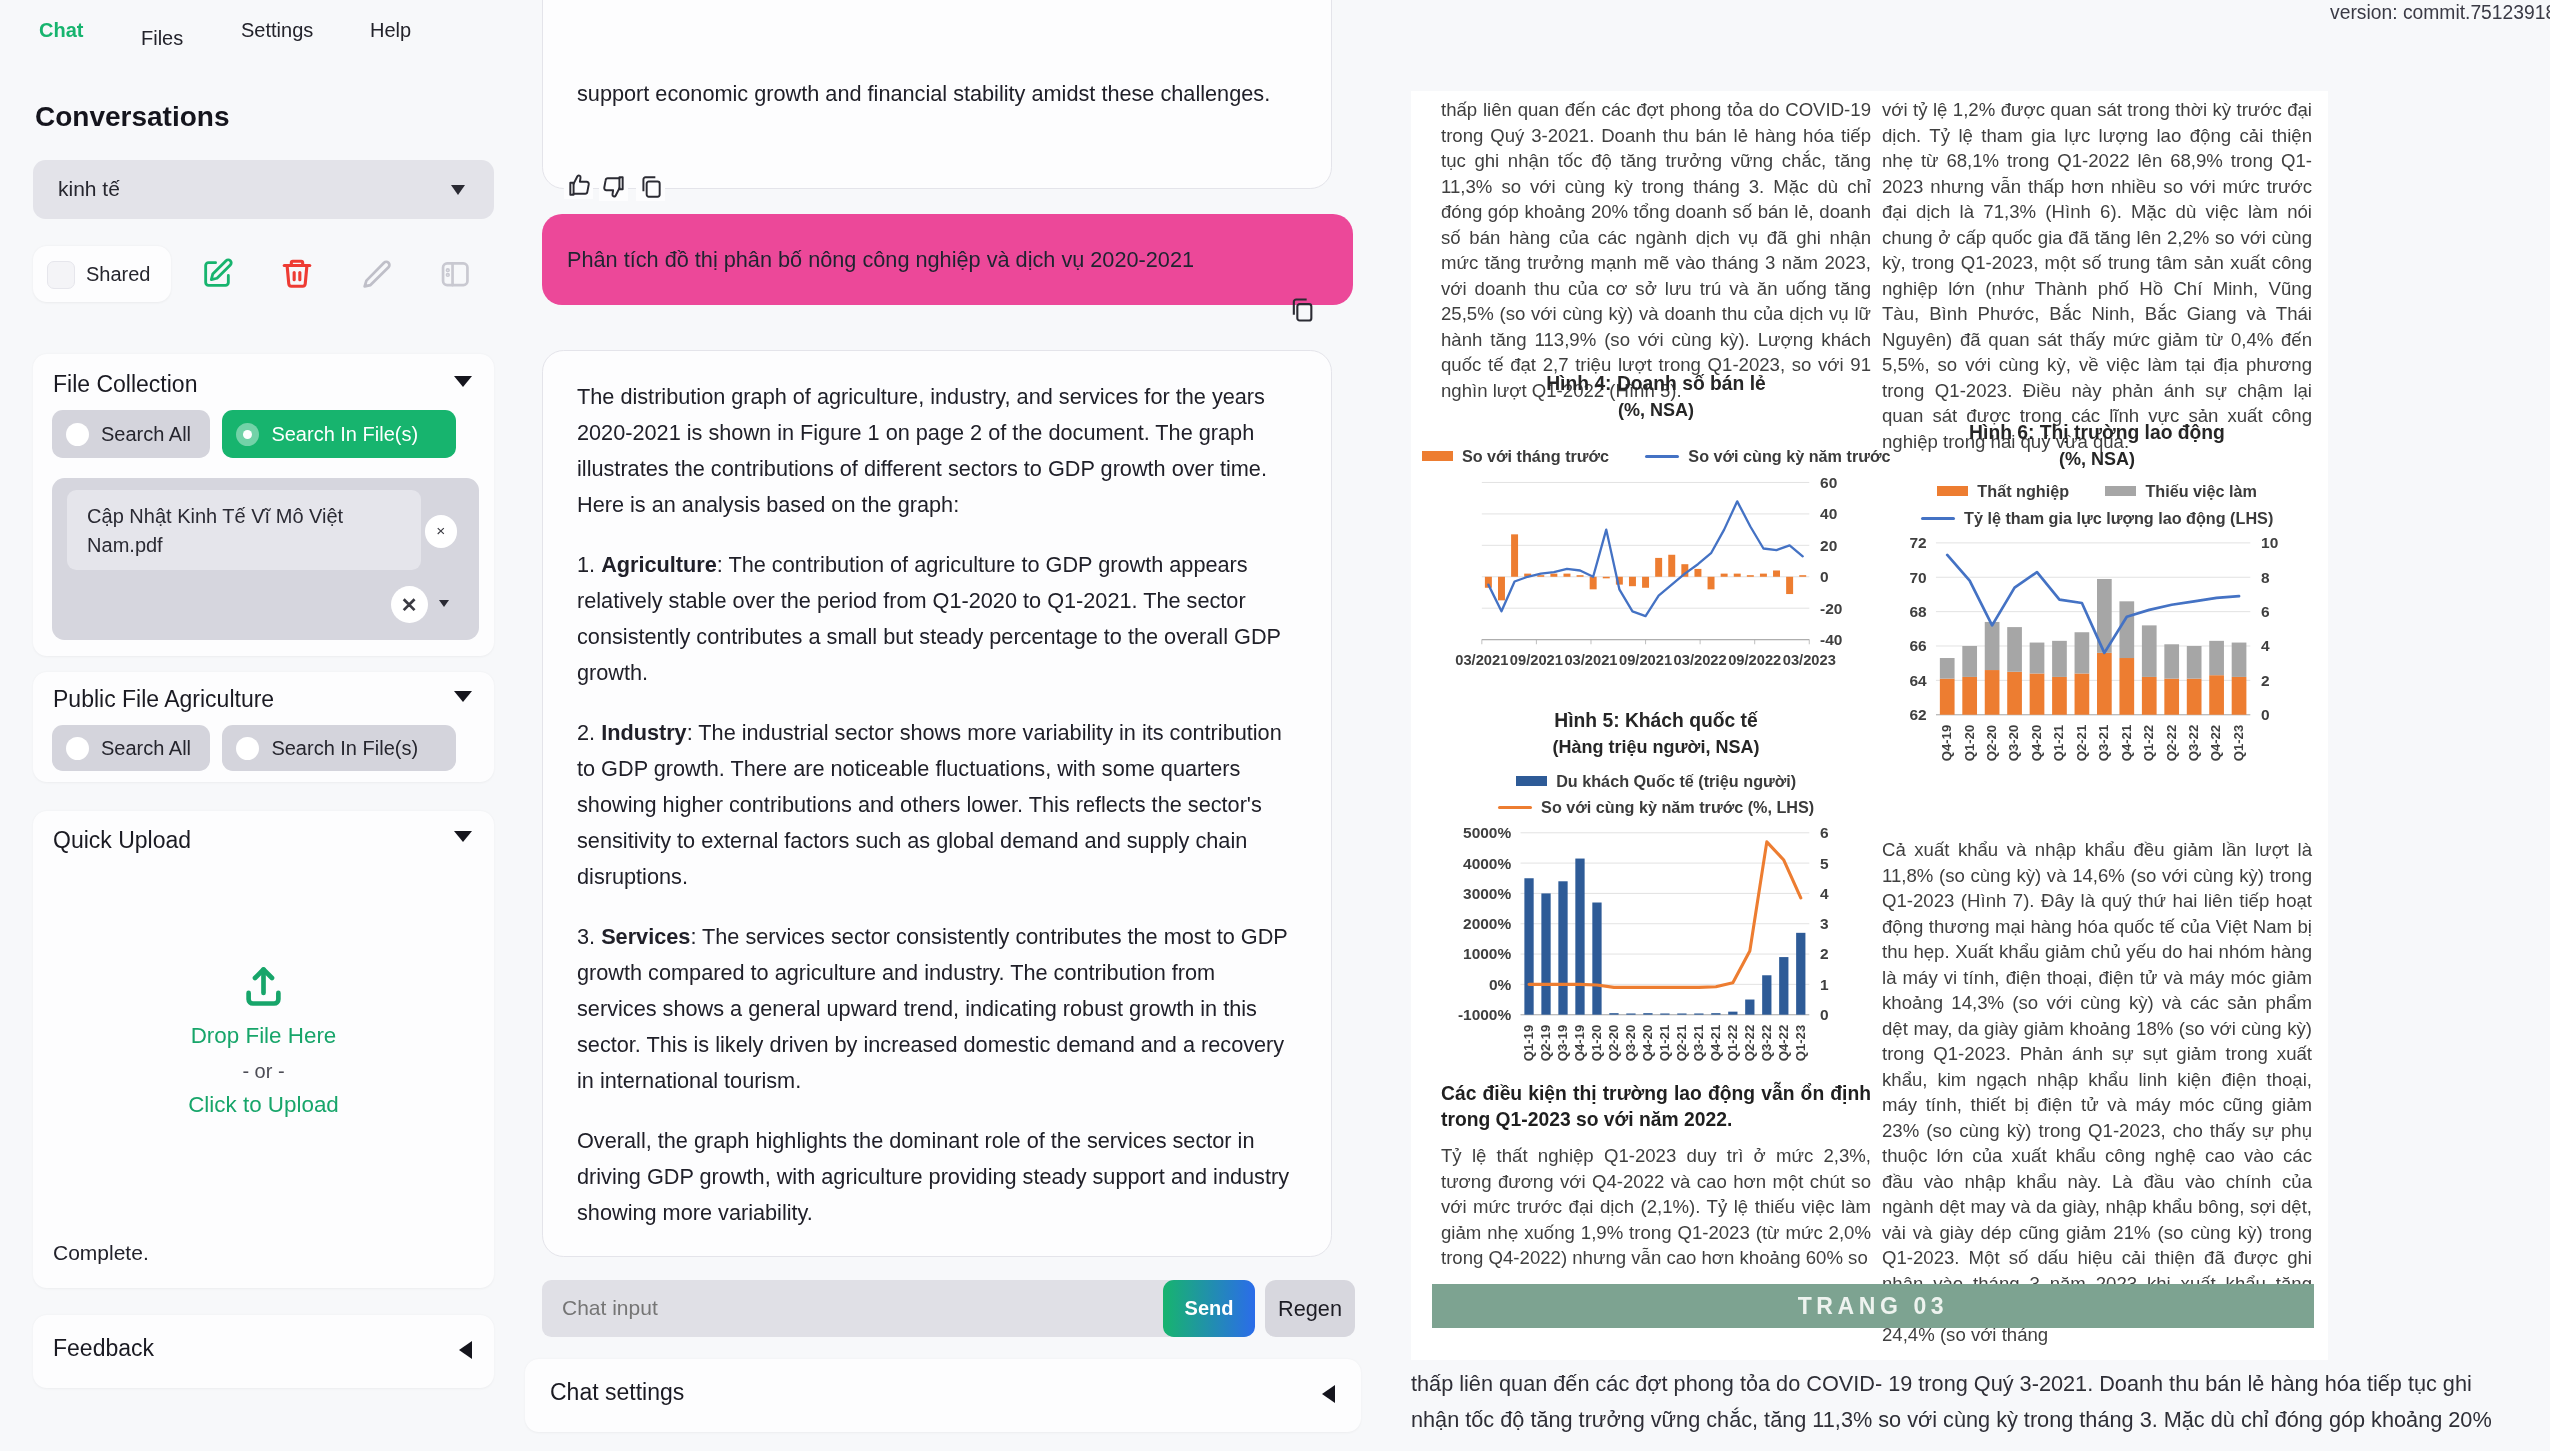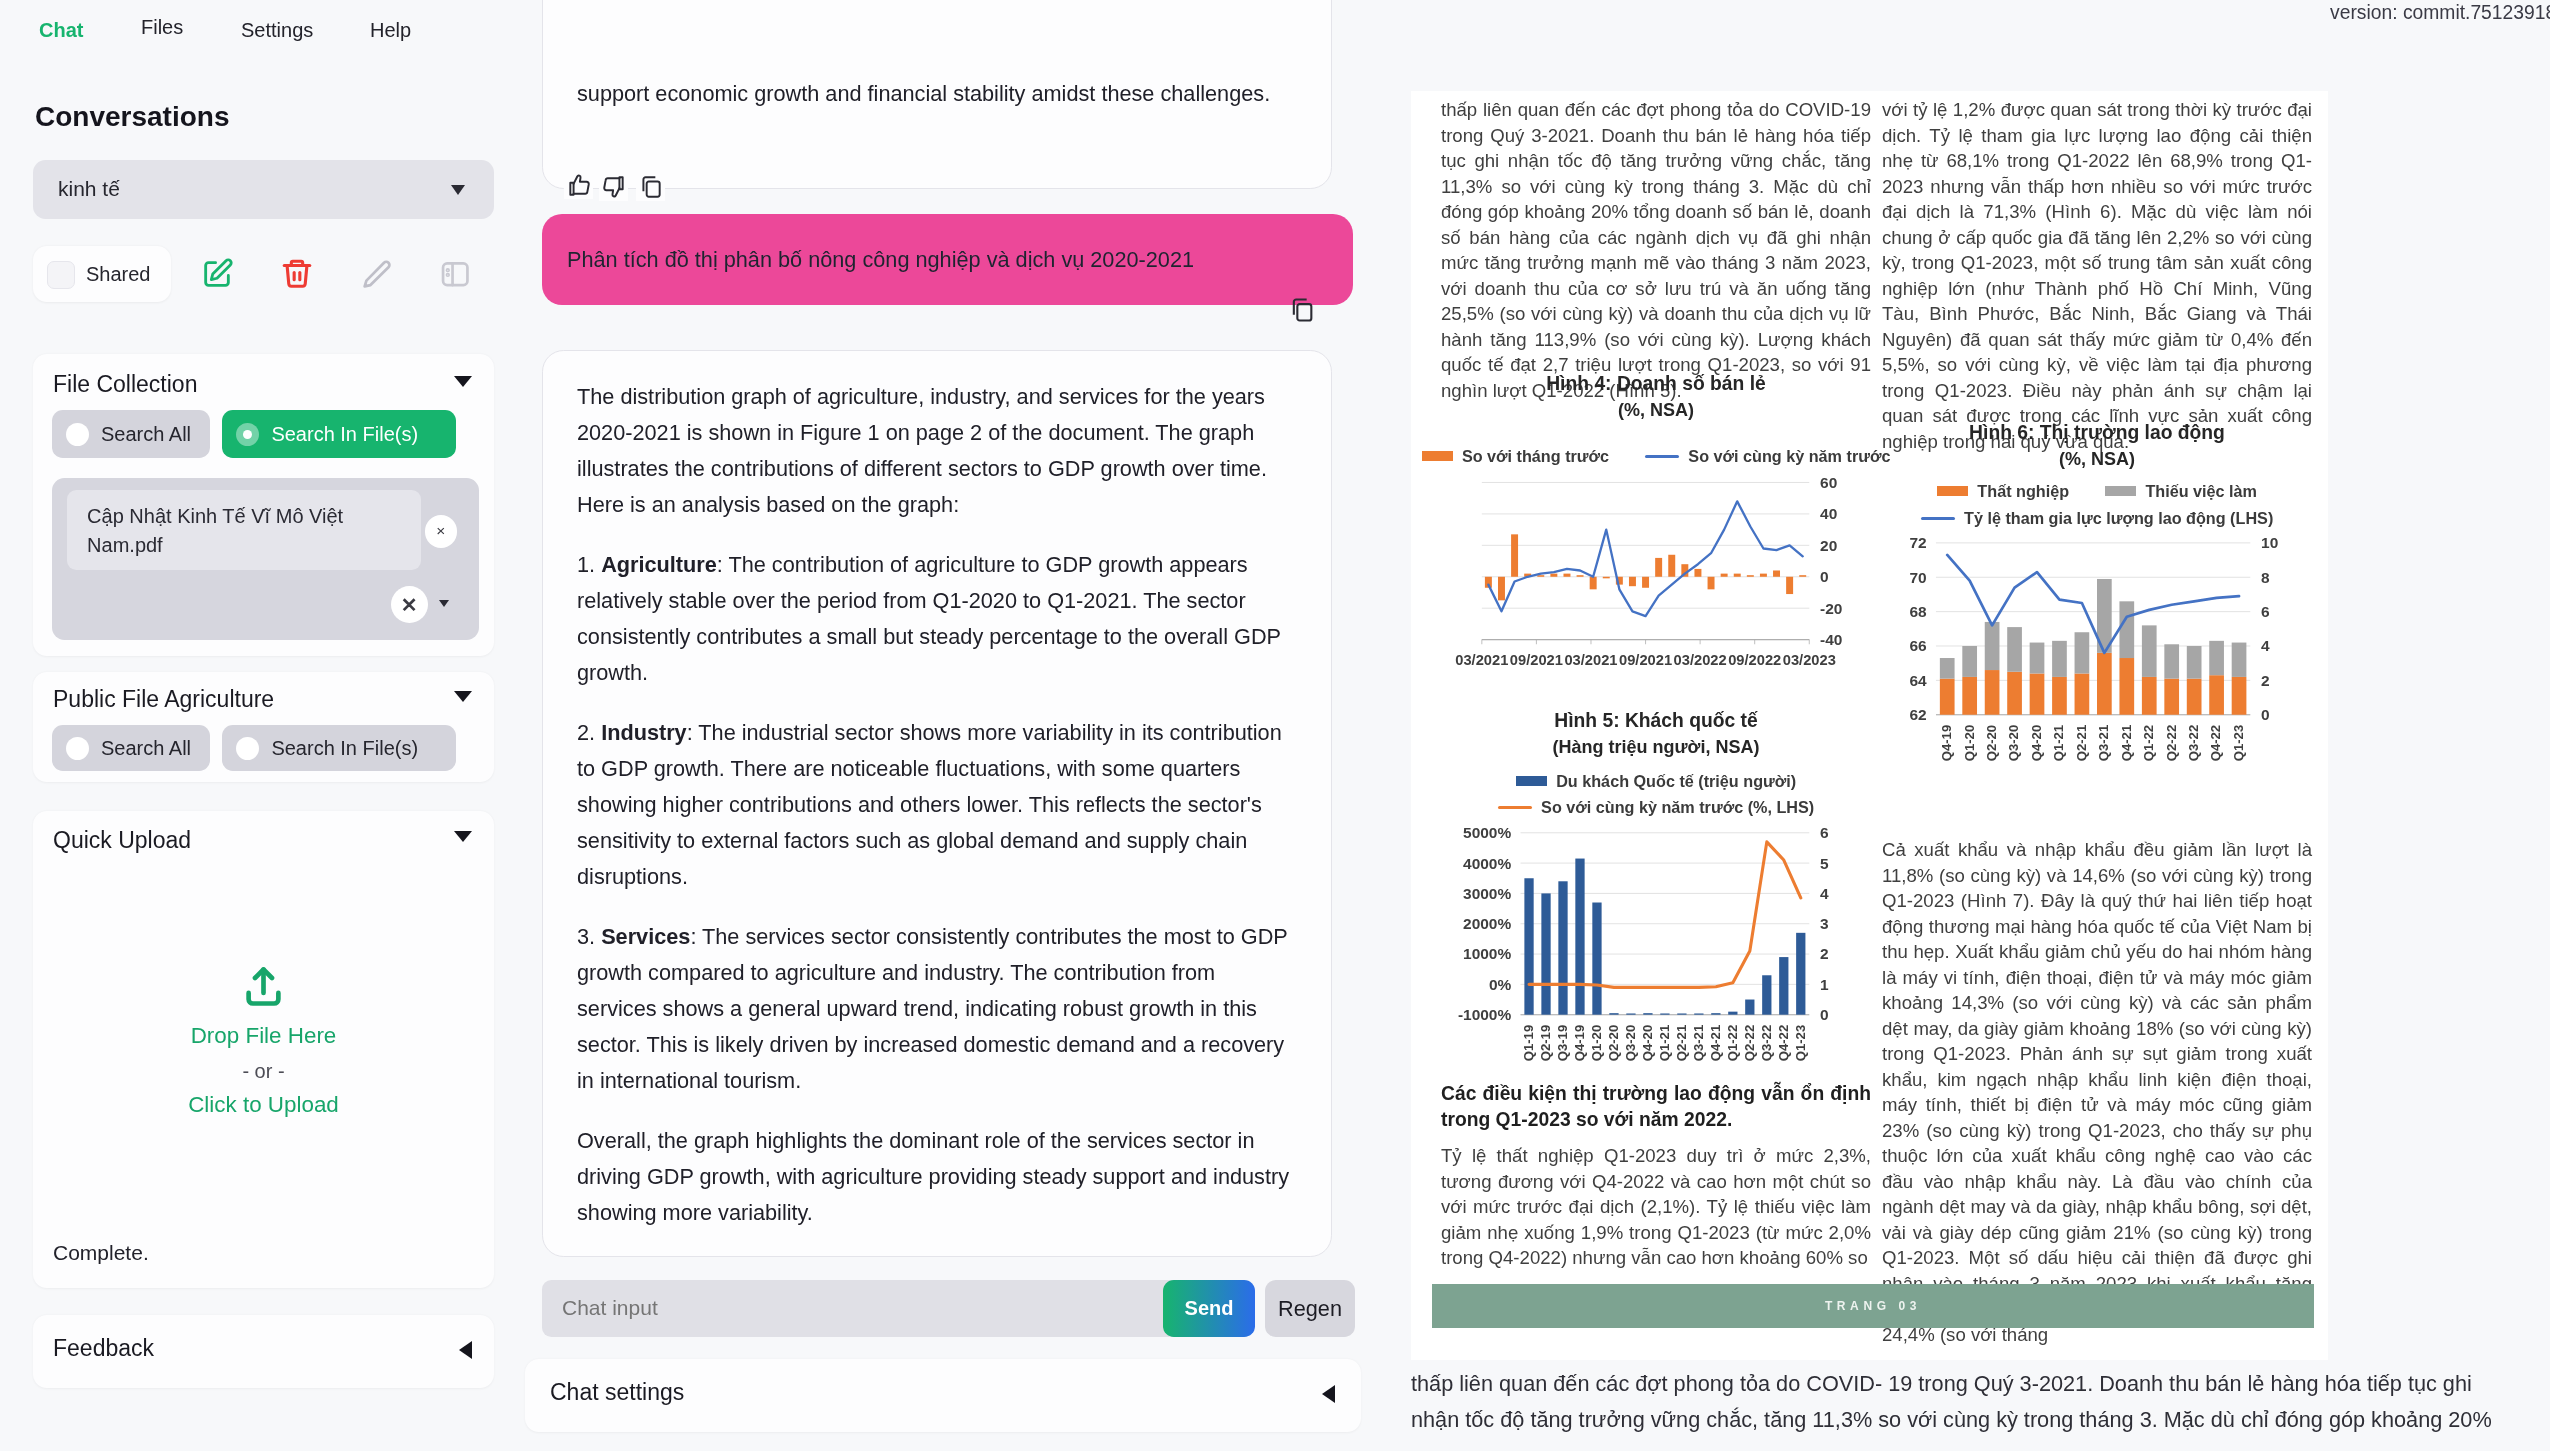--- a/index.html
+++ b/index.html
@@ -28,21 +28,21 @@
   svg{display:block;}
   textarea{resize:none;}
 </style>
 </head>
 <body>
 
 <div id="root">
 
   <div class="abs" style="left:0;top:0;width:2550px;height:50px;">
     <span class="abs" style="left:39px;top:18.6px;font-size:20px;font-weight:bold;color:#17b46e;">Chat</span>
-    <span class="abs" style="left:141px;top:16px;font-size:20px;color:#23232b;">Files</span>
+    <span class="abs" style="left:141px;top:27px;font-size:20px;color:#23232b;">Files</span>
     <span class="abs" style="left:241px;top:18.6px;font-size:20px;color:#23232b;">Settings</span>
     <span class="abs" style="left:370px;top:18.6px;font-size:20px;color:#23232b;">Help</span>
     <span class="abs" style="right:-6.2px;top:1.5px;font-size:19.3px;color:#3a3a45;white-space:nowrap;">version: commit.75123918</span>
   </div>
 
   <div class="abs" style="left:0;top:0;width:511px;height:1452px;">
     <div class="abs" style="left:35px;top:101px;font-size:28px;font-weight:bold;color:#15151d;">Conversations</div>
 
     <div class="abs" style="left:33px;top:160px;width:461px;height:59px;background:#e3e3e9;border-radius:12.4px;">
       <span class="abs" style="left:25px;top:17px;font-size:21px;color:#26262e;">kinh tế</span>
@@ -446,21 +446,21 @@
             <text x="371.5" y="245" text-anchor="end" class="rot" transform="rotate(-90 371.5 245)">Q2-22</text>
             <text x="400.5" y="245" text-anchor="end" class="rot" transform="rotate(-90 400.5 245)">Q3-22</text>
             <text x="429.5" y="245" text-anchor="end" class="rot" transform="rotate(-90 429.5 245)">Q4-22</text>
             <text x="458.5" y="245" text-anchor="end" class="rot" transform="rotate(-90 458.5 245)">Q1-23</text>
           </svg>
       </div>
 
       <div class="abs pdf-text" style="left:471px;top:746px;width:430px;">Cả xuất khẩu và nhập khẩu đều giảm lần lượt là 11,8% (so cùng kỳ) và 14,6% (so với cùng kỳ) trong Q1-2023 (Hình 7). Đây là quý thứ hai liên tiếp hoạt động thương mại hàng hóa quốc tế của Việt Nam bị thu hẹp. Xuất khẩu giảm chủ yếu do hai nhóm hàng là máy vi tính, điện thoại, điện tử và máy móc giảm khoảng 14,3% (so với cùng kỳ) và các sản phẩm dệt may, da giày giảm khoảng 18% (so với cùng kỳ) trong Q1-2023. Phản ánh sự sụt giảm trong xuất khẩu, kim ngạch nhập khẩu linh kiện điện thoại, máy tính, thiết bị điện tử và máy móc cũng giảm 23% (so cùng kỳ) trong Q1-2023, cho thấy sự phụ thuộc lớn của xuất khẩu công nghệ cao vào các đầu vào nhập khẩu này. Là đầu vào chính của ngành dệt may và da giày, nhập khẩu bông, sợi dệt, vải và giày dép cũng giảm 21% (so cùng kỳ) trong Q1-2023. Một số dấu hiệu cải thiện đã được ghi nhận vào tháng 3 năm 2023 khi xuất khẩu tăng 13,5% (so với tháng trước) và nhập khẩu tăng 24,4% (so với tháng</div>
 
       <div class="abs" style="left:21px;top:1193px;width:882px;height:44px;background:#7da391;display:flex;align-items:center;justify-content:center;">
-        <span style="font-size:12px;font-weight:bold;letter-spacing:4.6px;color:#eef3ef;">TRANG 03</span>
+        <span style="font-size:23px;font-weight:bold;letter-spacing:4.6px;color:#eef3ef;">TRANG 03</span>
       </div>
     </div>
 
     <div class="abs" style="left:0;top:1366px;width:1114px;height:85px;overflow:hidden;font-size:21.7px;line-height:36px;color:#2e2e36;">thấp liên quan đến các đợt phong tỏa do COVID- 19 trong Quý 3-2021. Doanh thu bán lẻ hàng hóa tiếp tục ghi nhận tốc độ tăng trưởng vững chắc, tăng 11,3% so với cùng kỳ trong tháng 3. Mặc dù chỉ đóng góp khoảng 20%</div>
   </div>
 
 </div>
 
 
 </body></html>

